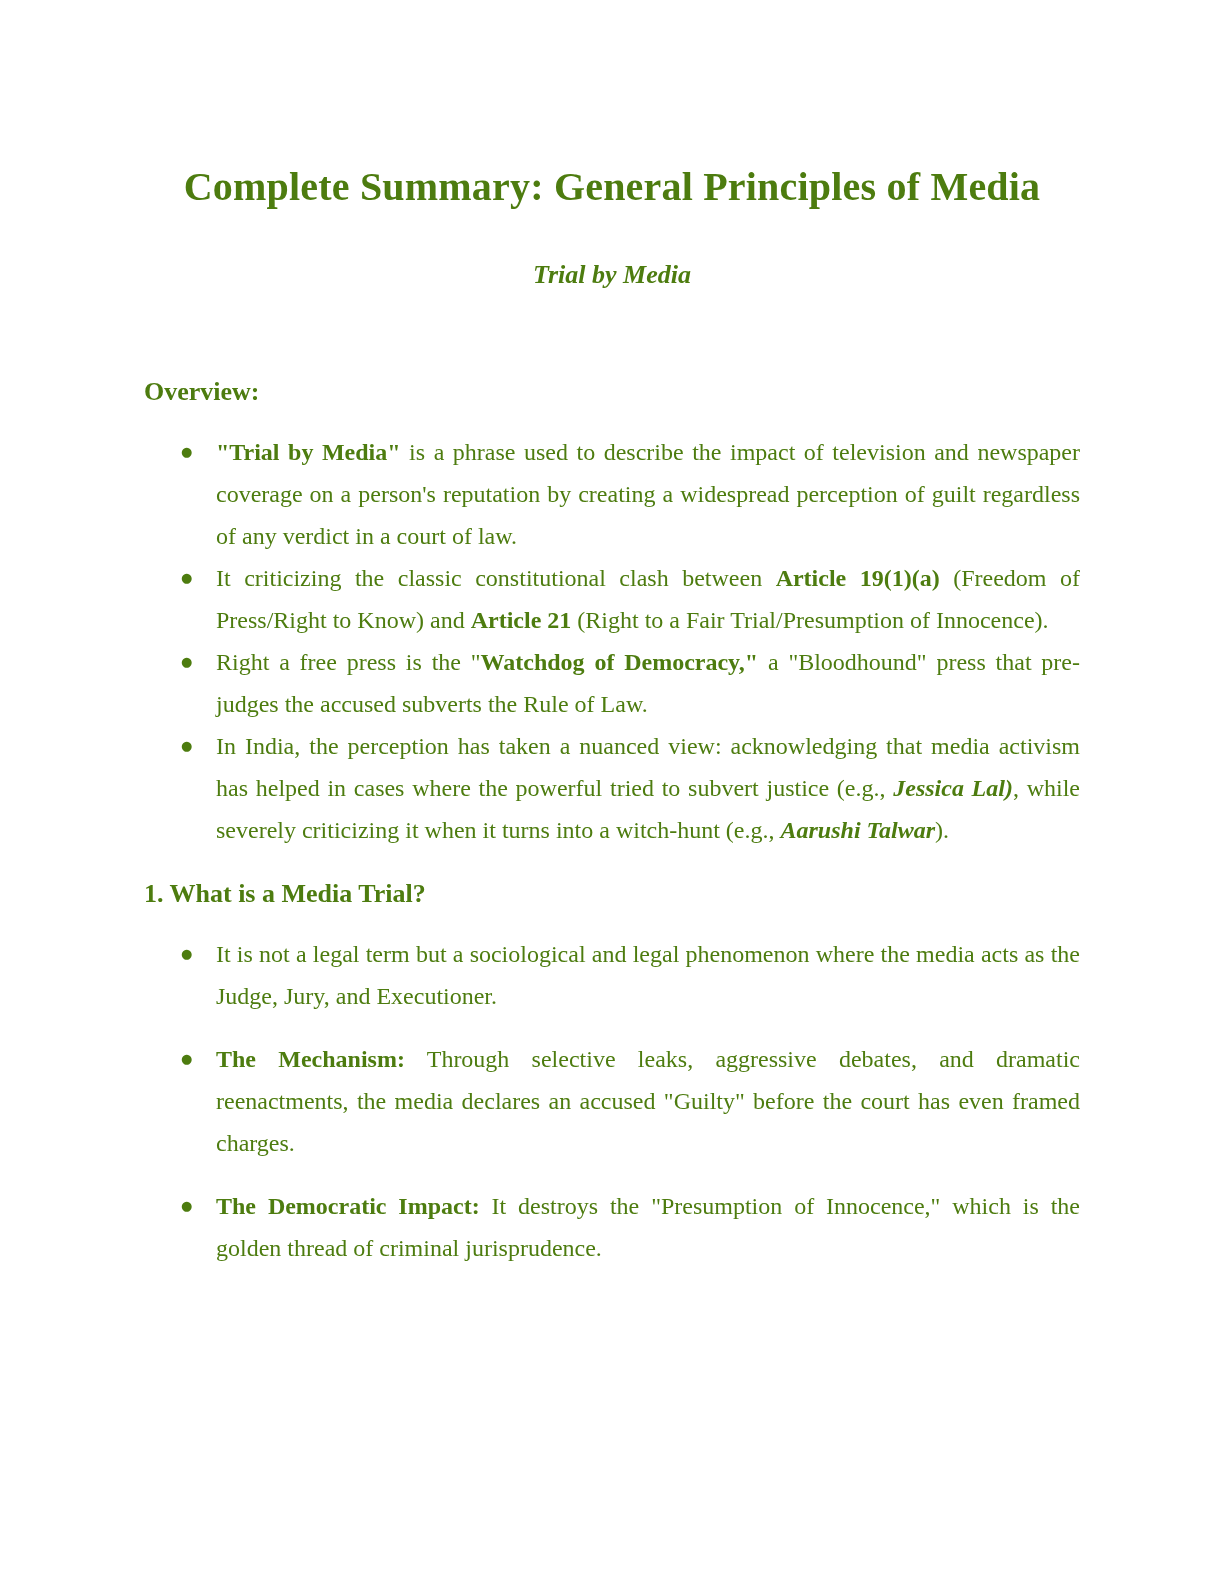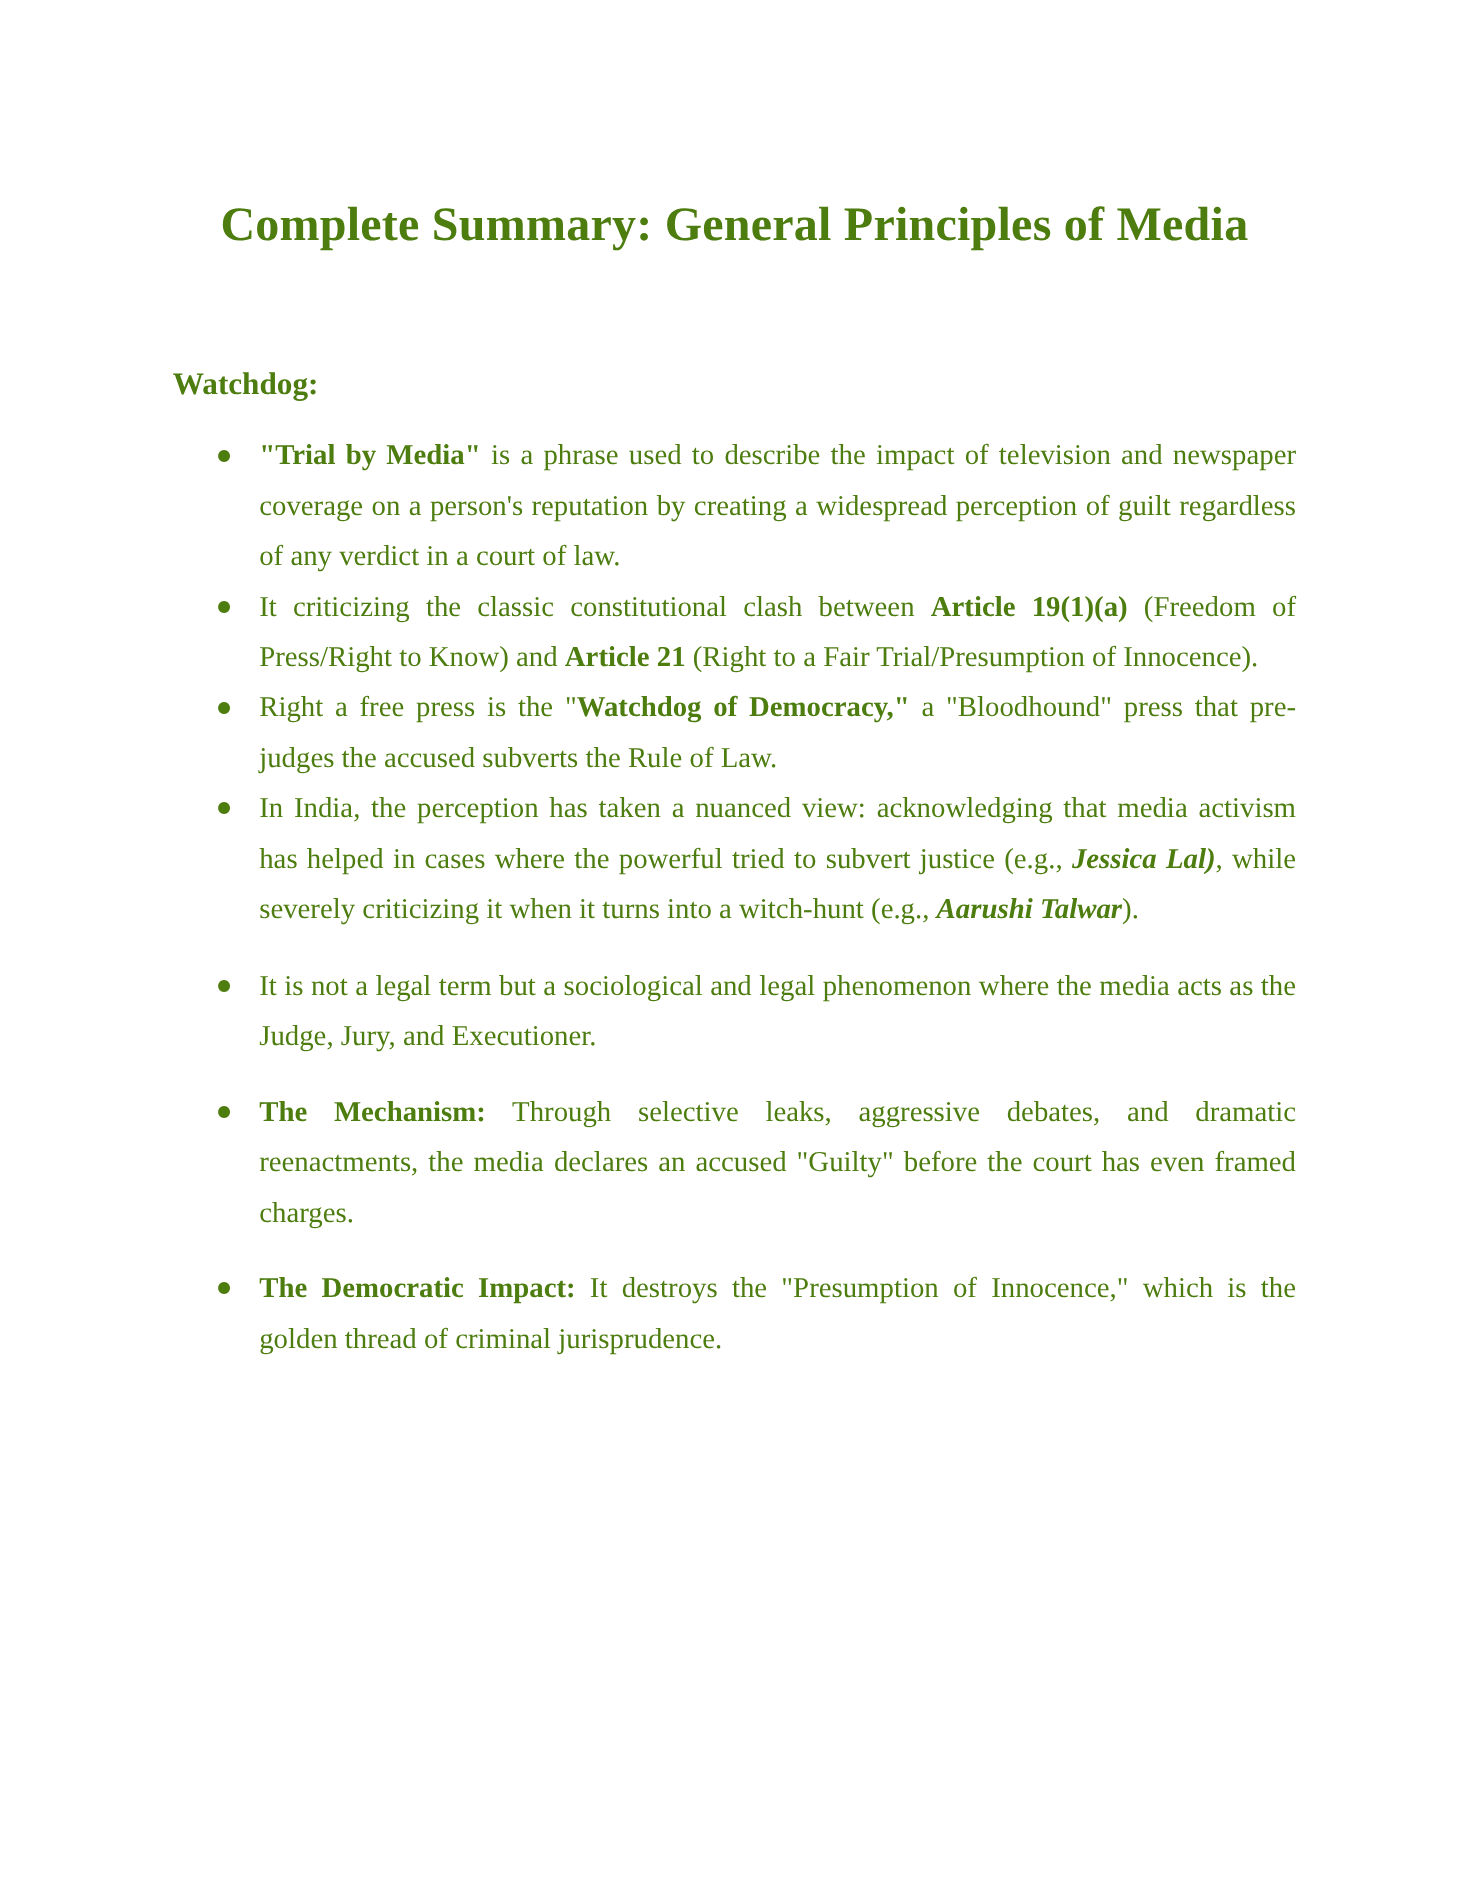--- a/index.html
+++ b/index.html
@@ -75,22 +75,23 @@
 </style>
 </head>
 <body>
 
 <div class="page">
 
   <div class="doc-title">
     <div>Complete Summary: General Principles of Media</div>
   </div>
 
+  <div class="doc-subtitle">Trial by Media</div>
 
-  <div class="h-overview">Watchdog:</div>
+  <div class="h-overview">Overview:</div>
 
   <ul class="doc-list">
     <li>
       <span class="bullet-glyph">●</span>
       <span class="li-text"><span class="b">"Trial by Media"</span><span> is a phrase used to describe the impact of television and newspaper coverage on a person's reputation by creating a widespread perception of guilt regardless of any verdict in a court of law.</span></span>
     </li>
     <li>
       <span class="bullet-glyph">●</span>
       <span class="li-text"><span>It criticizing the classic constitutional clash between </span><span class="b">Article 19(1)(a)</span><span> (Freedom of Press/Right to Know) and </span><span class="b">Article 21</span><span> (Right to a Fair Trial/Presumption of Innocence).</span></span>
     </li>
@@ -98,20 +99,21 @@
       <span class="bullet-glyph">●</span>
       <span class="li-text"><span>Right a free press is the "</span><span class="b">Watchdog of Democracy,"</span><span> a "Bloodhound" press that pre-judges the accused subverts the Rule of Law.</span></span>
     </li>
     <li>
       <span class="bullet-glyph">●</span>
       <span class="li-text"><span>In India, the perception has taken a nuanced view: acknowledging that media activism has helped in cases where the powerful tried to subvert justice (e.g., </span><span class="b i">Jessica Lal)</span><span>, while severely criticizing it when it turns into a witch-hunt (e.g., </span><span class="b i">Aarushi Talwar</span><span>).</span></span>
     </li>
   </ul>
 
 
+  <div class="h-section">1. What is a Media Trial?</div>
 
   <ul class="doc-list spaced">
     <li>
       <span class="bullet-glyph">●</span>
       <span class="li-text"><span>It is not a legal term but a sociological and legal phenomenon where the media acts as the Judge, Jury, and Executioner.</span></span>
     </li>
     <li>
       <span class="bullet-glyph">●</span>
       <span class="li-text"><span class="b">The Mechanism:</span><span> Through selective leaks, aggressive debates, and dramatic reenactments, the media declares an accused "Guilty" before the court has even framed charges.</span></span>
     </li>

